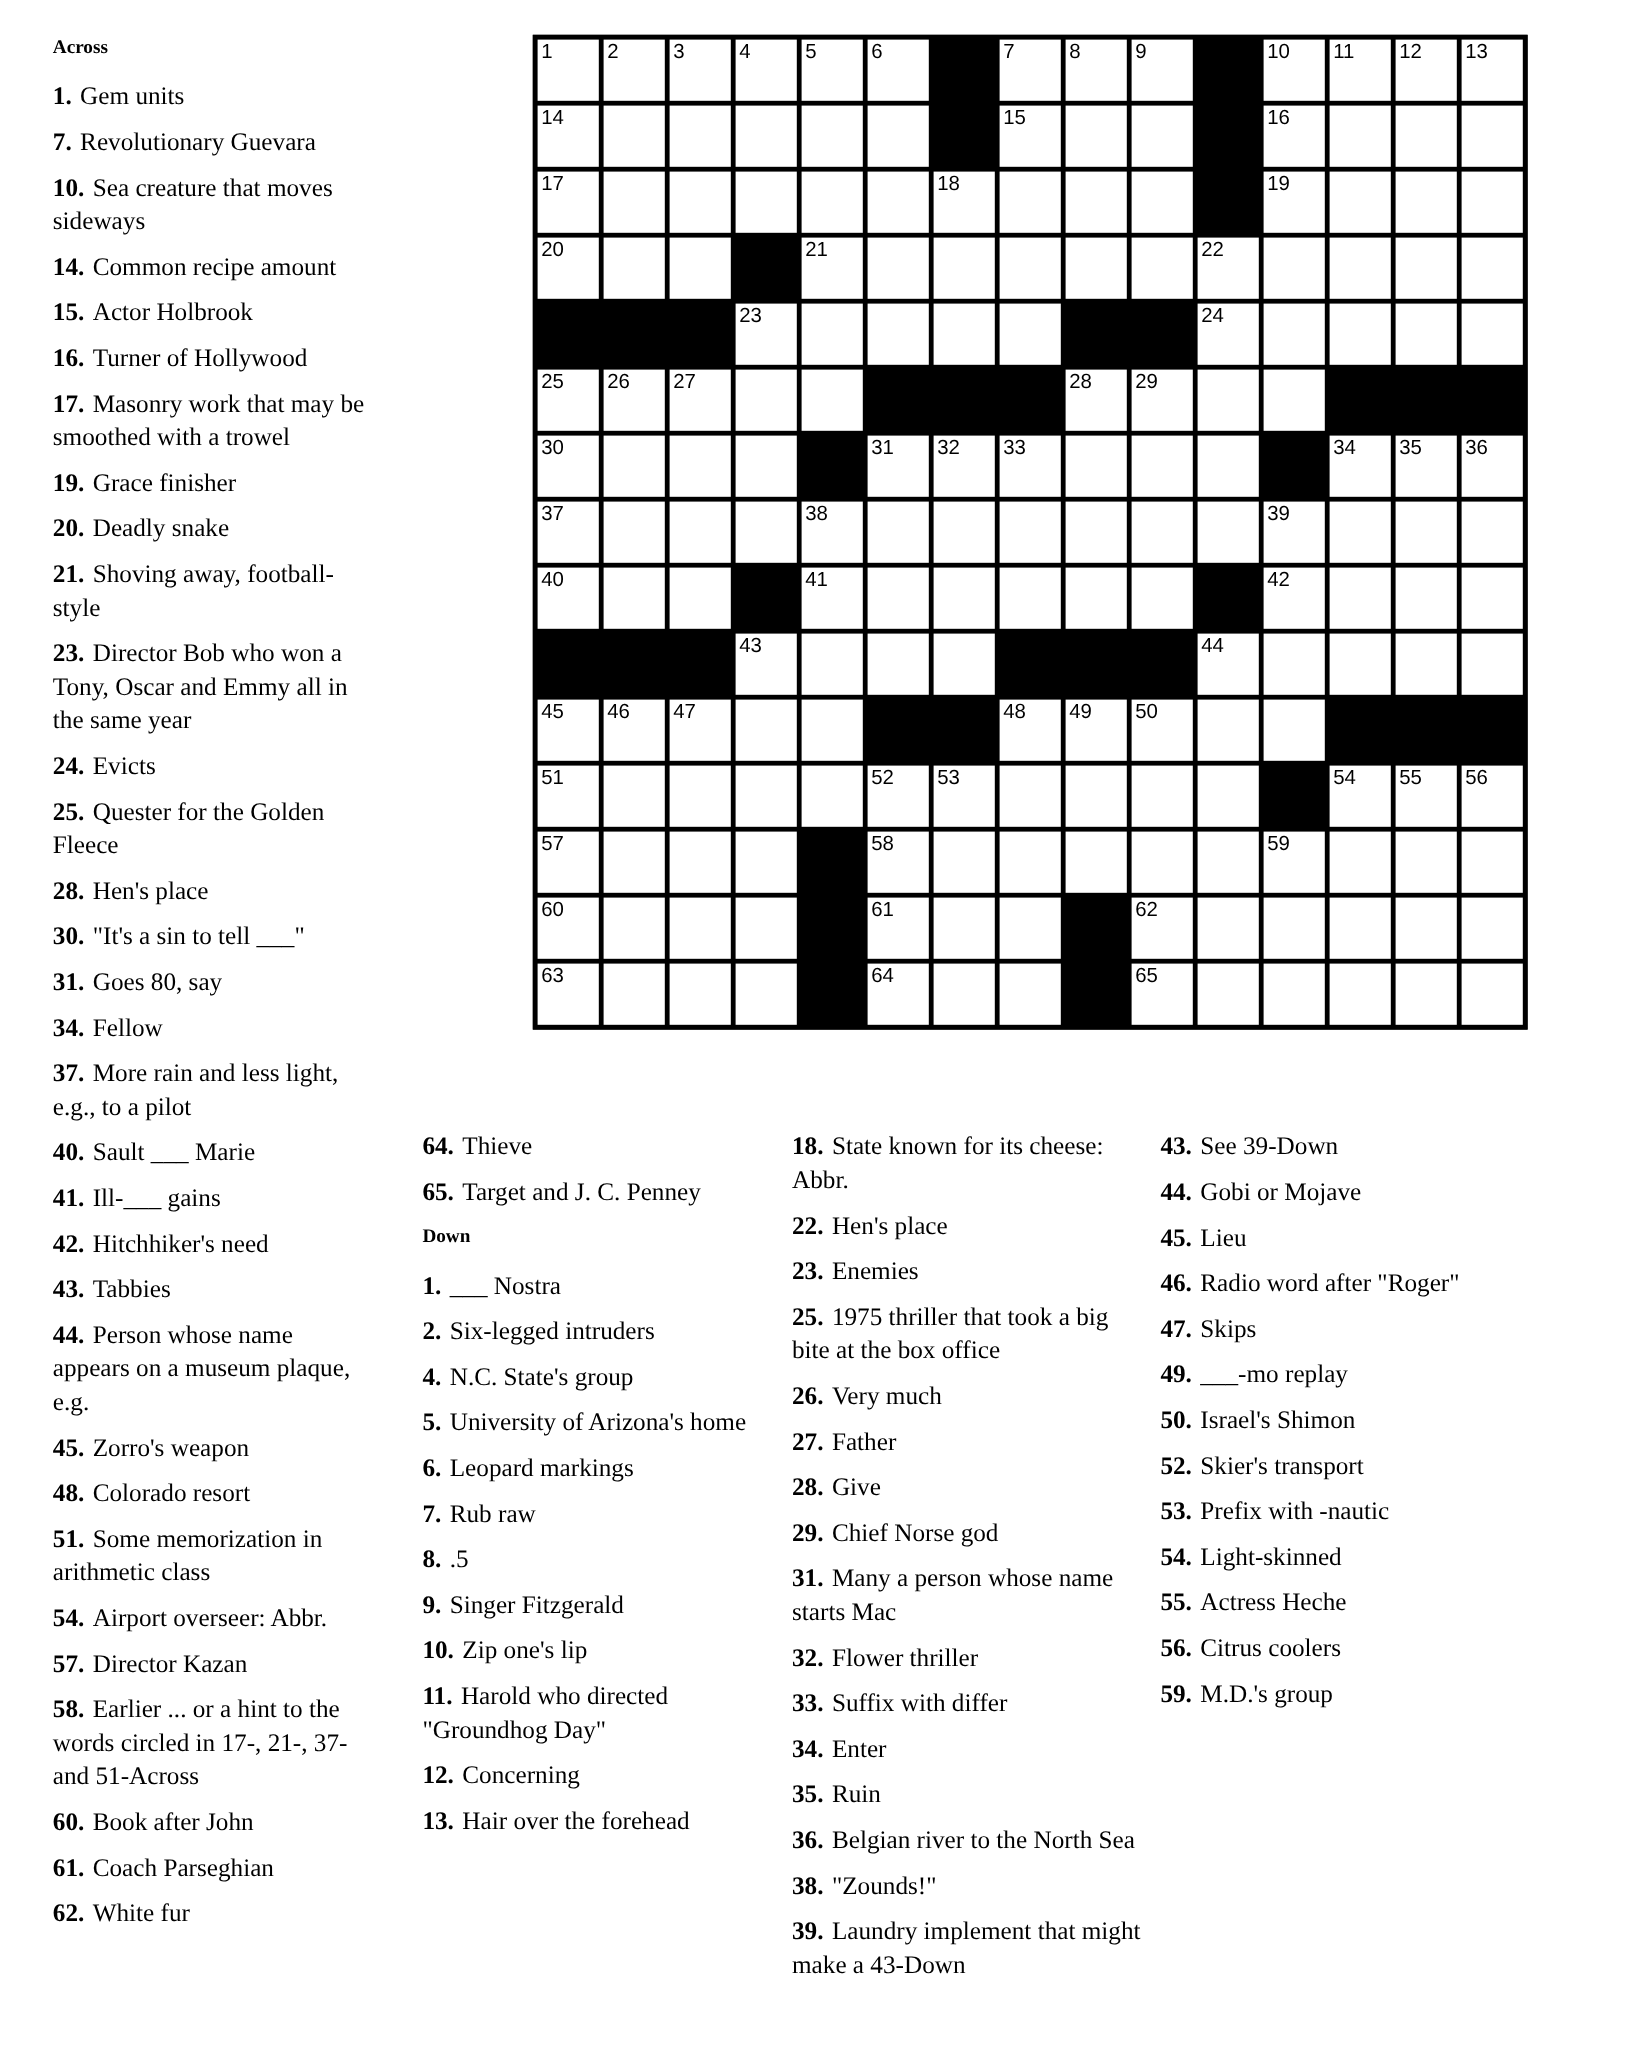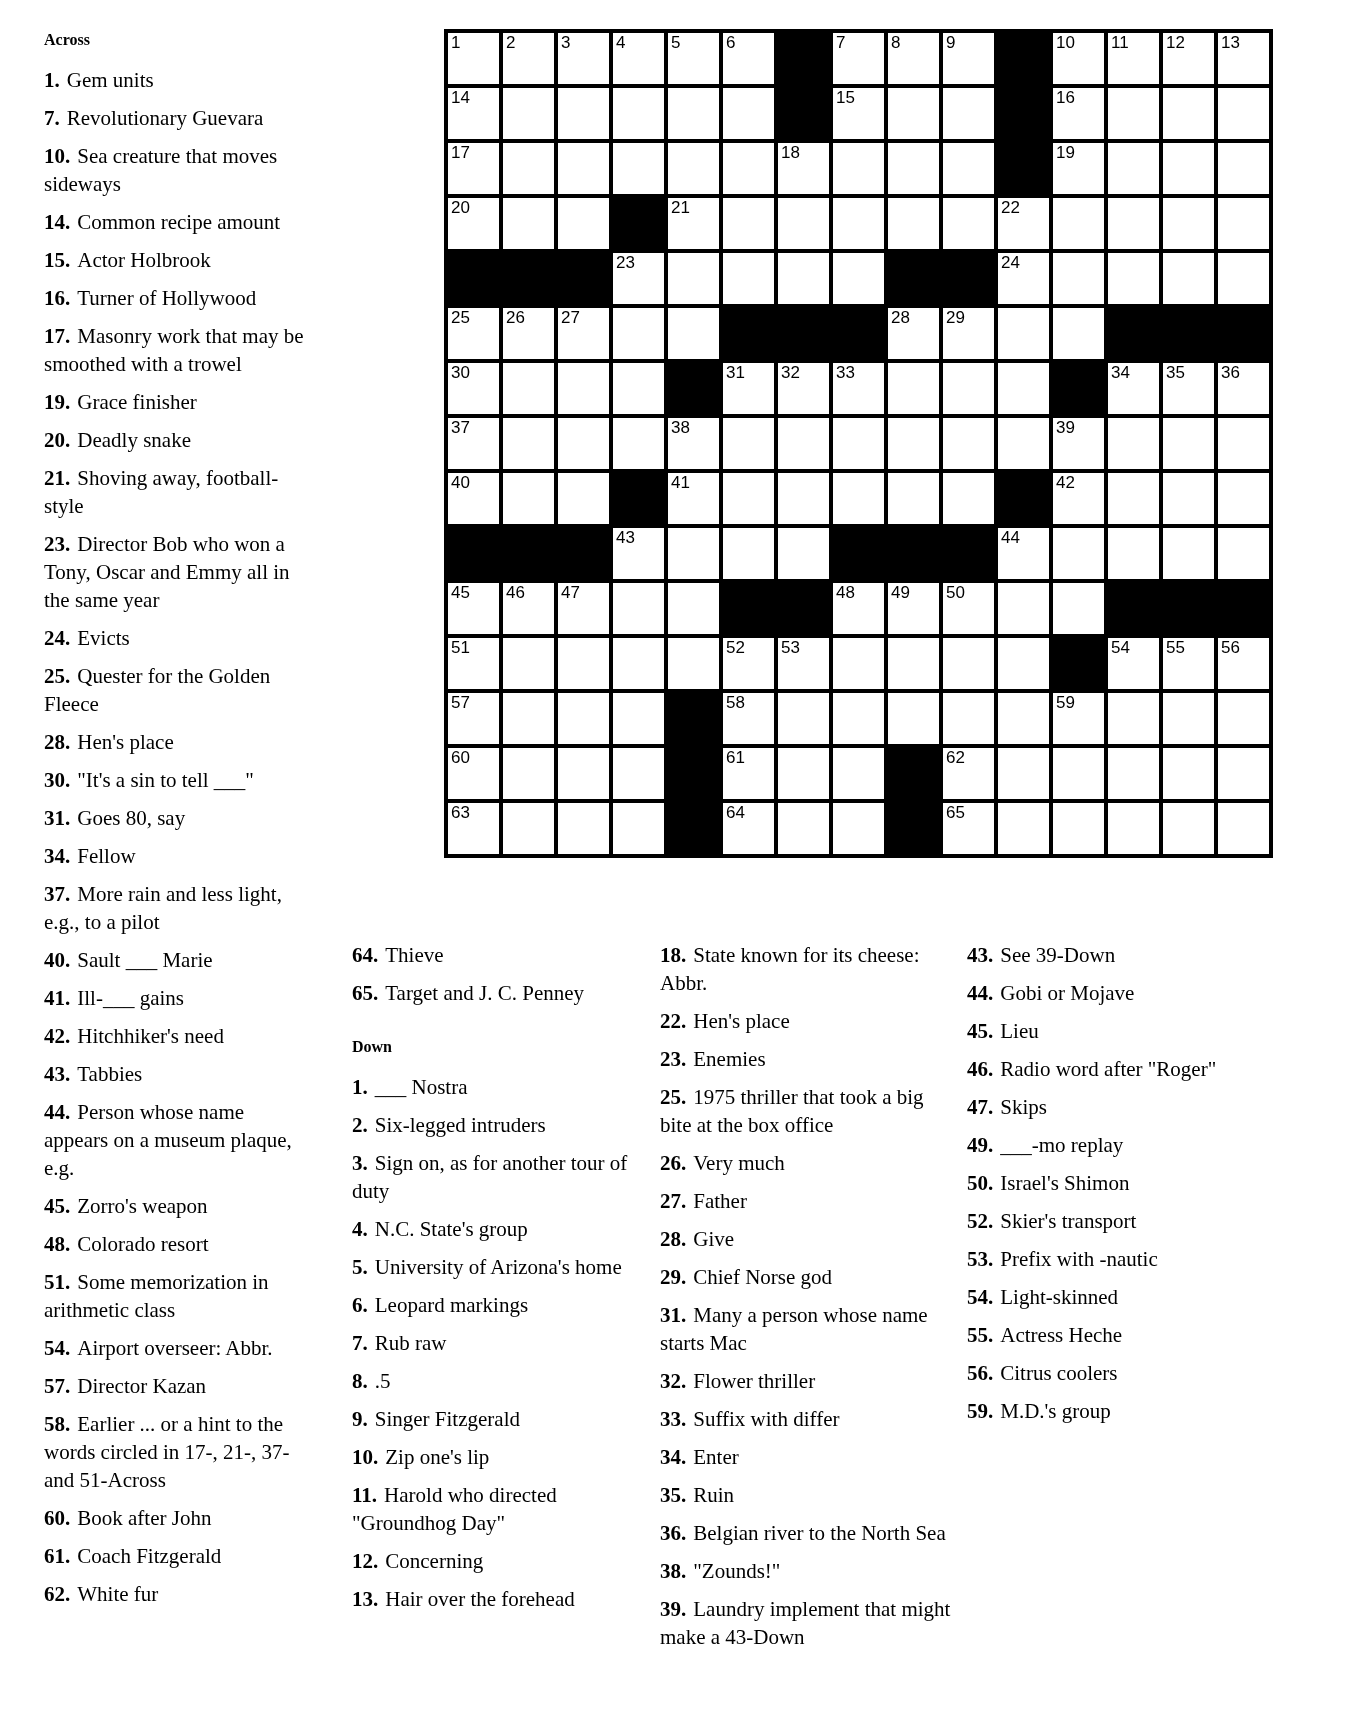--- a/index.html
+++ b/index.html
@@ -6,21 +6,21 @@
   body {
     width: 1365px; height: 1712px;
     background: #ffffff; color: #000000;
     font-family: "Liberation Serif", serif;
     position: relative; overflow: hidden;
   }
   .clue-col { position: absolute; }
   .clue { font-size: 21px; line-height: 28px; margin-bottom: 10px; }
   .clue .num { font-weight: bold; margin-right: 7px; }
   .list-header { font-size: 16px; line-height: 28px; font-weight: bold; margin-bottom: 12px; }
-  .down-hdr { margin-top: 26px; }
+  .down-hdr { margin-top: 10px; }
   #across-col { left: 44px;  top: 26px;  width: 268px; }
   #col2       { left: 352px; top: 941px; width: 280px; }
   #col3       { left: 660px; top: 941px; width: 292px; }
   #col4       { left: 967px; top: 941px; width: 285px; }
   #grid {
     position: absolute; left: 444px; top: 29px;
     background: #000000; border: 4px solid #000000;
     display: grid;
     grid-template-columns: repeat(15, 51px);
     grid-auto-rows: 51px;
@@ -452,42 +452,41 @@
       <div class="clue"><span class="num">51.</span><span>Some memorization in arithmetic class</span></div>
 
       <div class="clue"><span class="num">54.</span><span>Airport overseer: Abbr.</span></div>
 
       <div class="clue"><span class="num">57.</span><span>Director Kazan</span></div>
 
       <div class="clue"><span class="num">58.</span><span>Earlier ... or a hint to the words circled in 17-, 21-, 37- and 51-Across</span></div>
 
       <div class="clue"><span class="num">60.</span><span>Book after John</span></div>
 
-      <div class="clue"><span class="num">61.</span><span>Coach Fitzgerald</span></div>
+      <div class="clue"><span class="num">61.</span><span>Coach Parseghian</span></div>
 
       <div class="clue"><span class="num">62.</span><span>White fur</span></div>
 
     </div>
 </div>
 
 <div id="col2" class="clue-col">
   <div>
 
       <div class="clue"><span class="num">64.</span><span>Thieve</span></div>
 
       <div class="clue"><span class="num">65.</span><span>Target and J. C. Penney</span></div>
     </div>
   <div class="list-header down-hdr">Down</div>
   <div>
 
       <div class="clue"><span class="num">1.</span><span>___ Nostra</span></div>
 
       <div class="clue"><span class="num">2.</span><span>Six-legged intruders</span></div>
 
-      <div class="clue"><span class="num">3.</span><span>Sign on, as for another tour of duty</span></div>
 
       <div class="clue"><span class="num">4.</span><span>N.C. State's group</span></div>
 
       <div class="clue"><span class="num">5.</span><span>University of Arizona's home</span></div>
 
       <div class="clue"><span class="num">6.</span><span>Leopard markings</span></div>
 
       <div class="clue"><span class="num">7.</span><span>Rub raw</span></div>
 
       <div class="clue"><span class="num">8.</span><span>.5</span></div>

